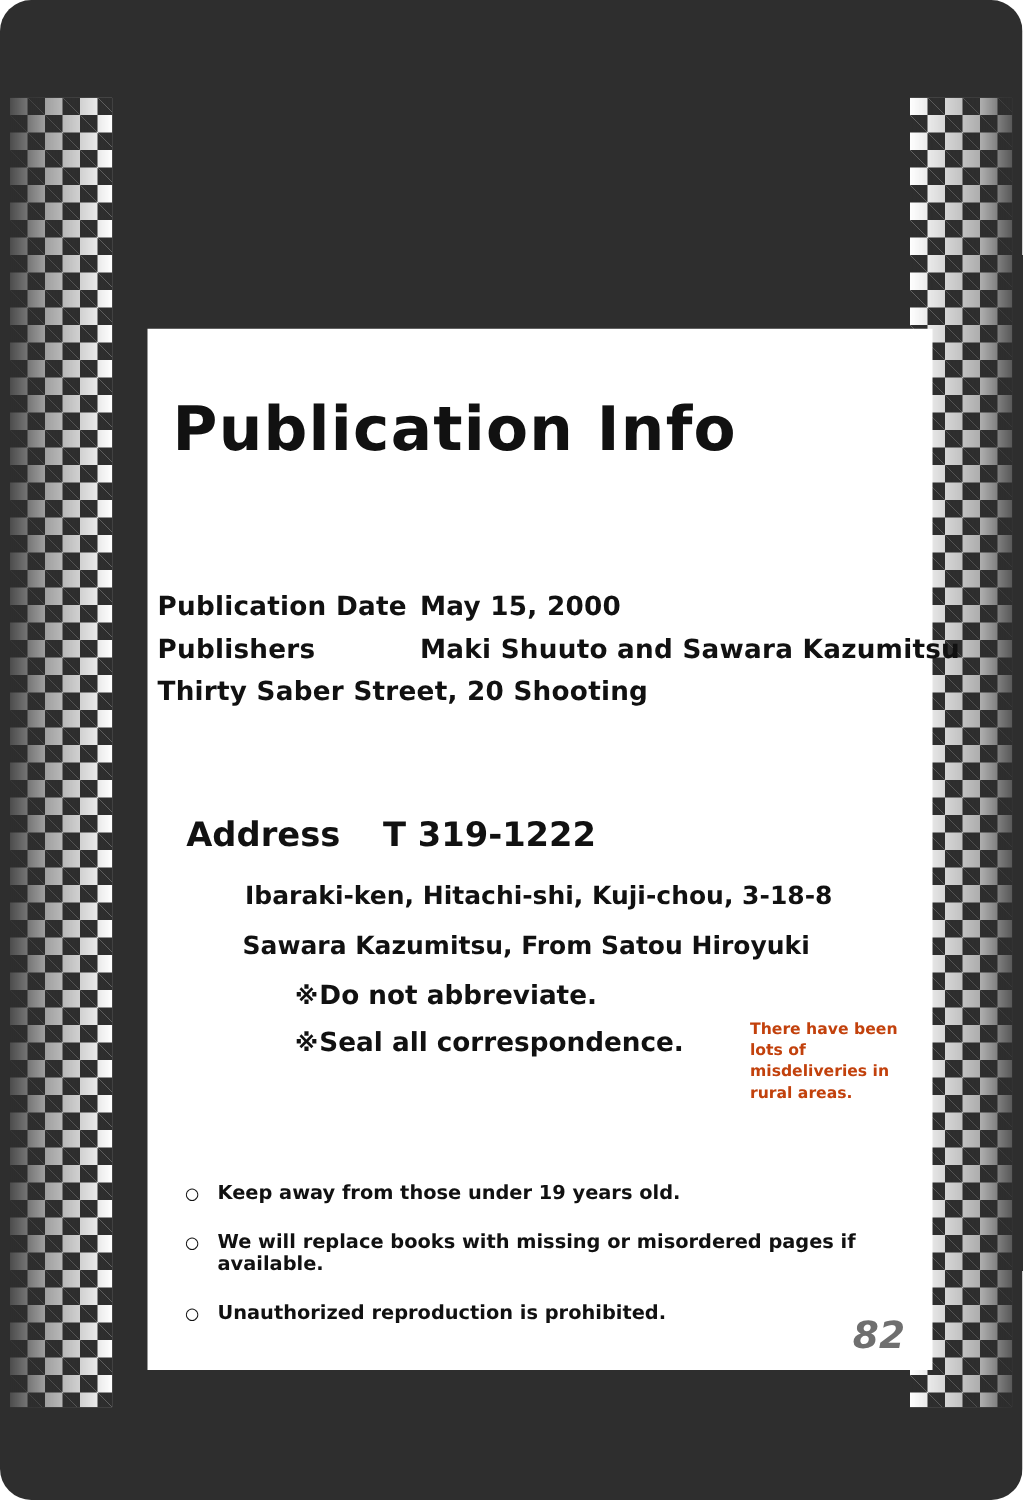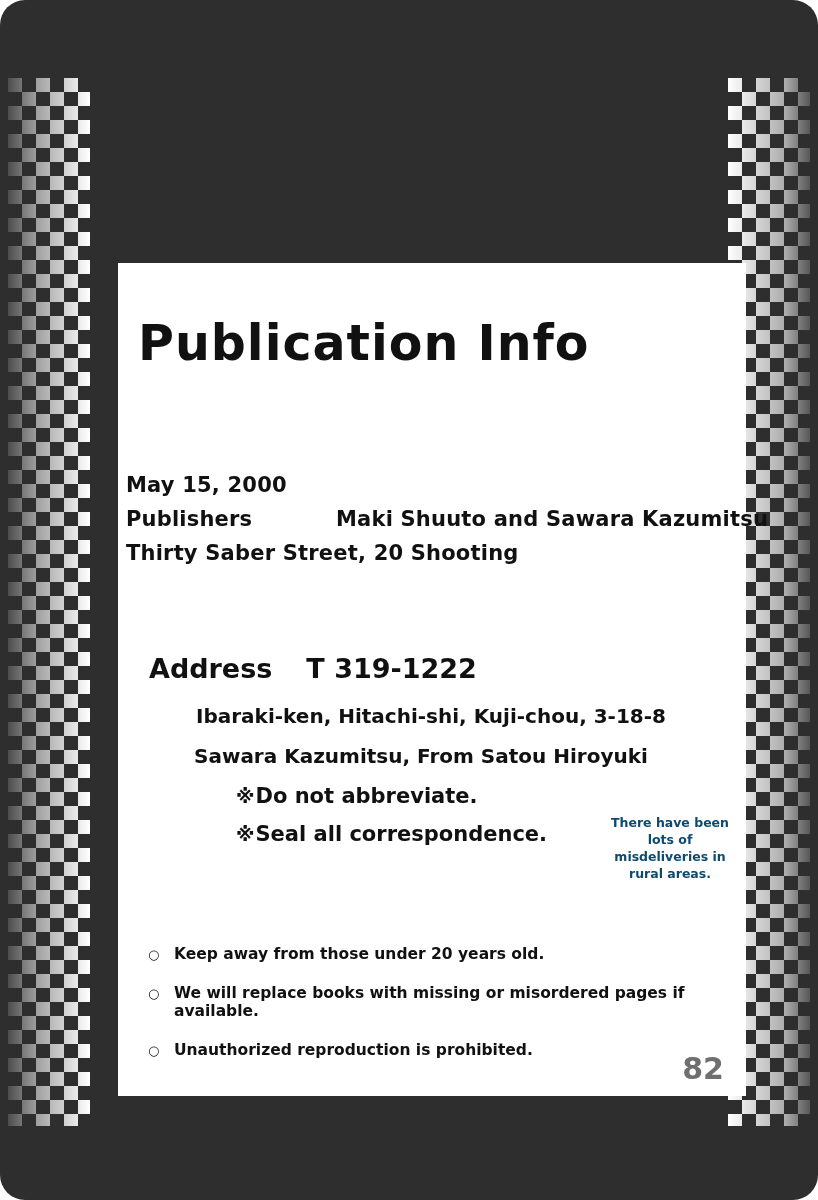--- a/index.html
+++ b/index.html
@@ -121,25 +121,25 @@
     font-size: 19px;
     margin-right: 1px;
   }
 
   
   .side-note {
     position: absolute;
     right: 6px;
     top: 552px;
     width: 140px;
-    text-align: center;
+    text-align: left;
     font-size: 12.5px;
     font-weight: 700;
     line-height: 1.35;
-    color: #0c4a6e;
+    color: #c2410c;
   }
 
   
   .notices {
     position: absolute;
     left: 30px;
     top: 682px;
     width: 600px;
   }
   .notice {
@@ -157,36 +157,38 @@
   }
 
   .page-number {
     position: absolute;
     right: 22px;
     bottom: 10px;
     font-size: 30px;
     font-weight: 700;
     color: #6f6f6f;
     font-family: "DejaVu Sans", sans-serif;
+    font-style: italic;
   }
 </style>
 </head>
 <body>
 
 <div class="page">
 
   <div class="checker left"></div>
   <div class="checker right"></div>
 
   <div class="card">
 
     <div class="title">Publication Info</div>
 
     <div class="info-block">
       <div class="info-row">
+        <div class="info-label">Publication Date</div>
         <div class="info-value">May 15, 2000</div>
       </div>
       <div class="info-row">
         <div class="info-label">Publishers</div>
         <div class="info-value">Maki Shuuto and Sawara Kazumitsu</div>
       </div>
       <div class="info-row">
         <div class="info-value">Thirty Saber Street, 20 Shooting</div>
       </div>
     </div>
@@ -203,21 +205,21 @@
       <div class="addr-note">
         <span class="mark">※</span><span>Seal all correspondence.</span>
       </div>
     </div>
 
     <div class="side-note">There have been lots of misdeliveries in rural areas.</div>
 
     <div class="notices">
       <div class="notice">
         <span class="bullet">○</span>
-        <span>Keep away from those under 20 years old.</span>
+        <span>Keep away from those under 19 years old.</span>
       </div>
       <div class="notice">
         <span class="bullet">○</span>
         <span> We will replace books with missing or misordered pages if available.</span>
       </div>
       <div class="notice">
         <span class="bullet">○</span>
         <span>Unauthorized reproduction is prohibited.</span>
       </div>
     </div>

